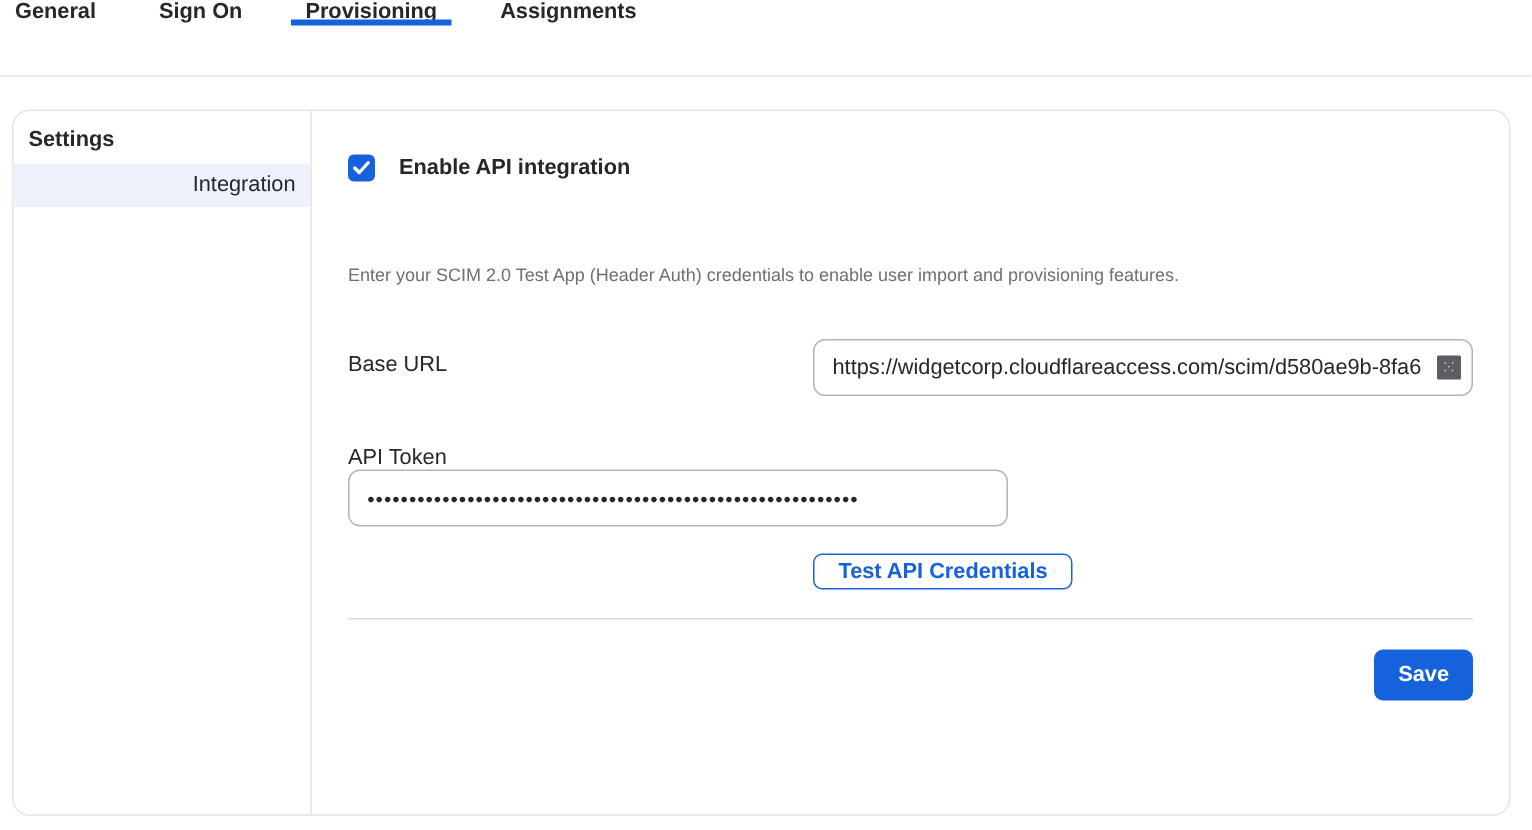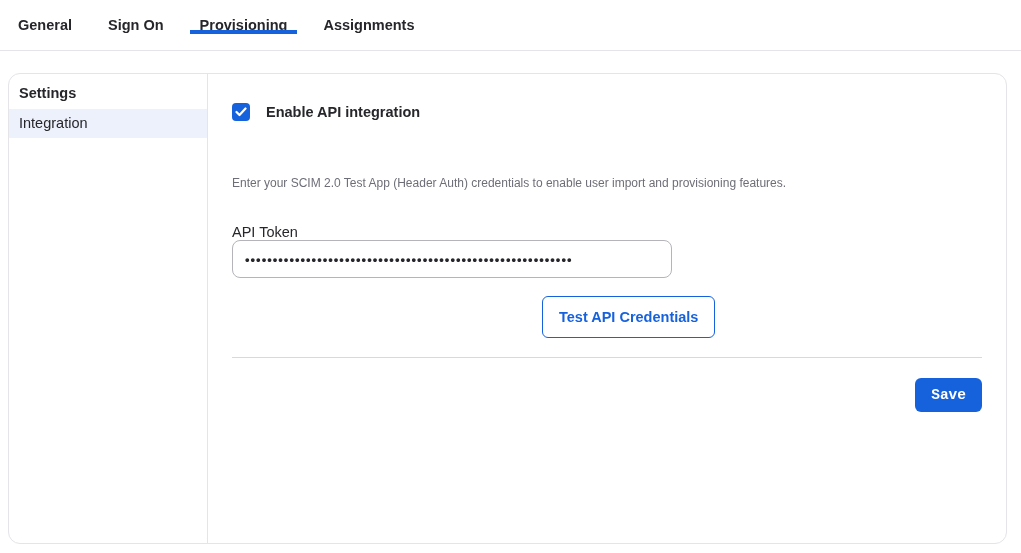--- a/index.html
+++ b/index.html
@@ -6,21 +6,21 @@
   html, body { margin: 0; padding: 0; }
   body {
     width: 1021px; height: 553px; background: #ffffff;
     font-family: "Liberation Sans", sans-serif; color: #26262b;
     overflow: hidden; position: relative;
   }
 
   
   .tabbar {
     height: 51px; border-bottom: 1px solid #e4e4e9;
-    display: flex; align-items: center; gap: 16px; padding-left: 8px;
+    display: flex; align-items: flex-start; gap: 22px; padding-left: 0;
   }
   .tab {
     padding: 0 10px; font-weight: bold; font-size: 14.5px; color: #26262b;
     display: flex; align-items: center; position: relative; cursor: pointer;
     white-space: nowrap;
   }
   .tab.active::after {
     content: ""; position: absolute; left: 0; right: 0; bottom: -1px;
     height: 4px; background: #1662dd;
   }
@@ -35,21 +35,21 @@
     width: 199px; flex-shrink: 0; border-right: 1px solid #e4e4e9;
     padding-top: 6px;
   }
   .sidebar-header {
     font-weight: bold; font-size: 14.5px; padding: 6px 10px 8px; line-height: 15px;
   }
   .sidebar-item {
     font-size: 14.5px; padding: 7px 10px; line-height: 15px; cursor: pointer;
     color: #26262b;
   }
-  .sidebar-item.selected { background: #edf1fb; }
+  .sidebar-item.selected { background: #edf1fb; text-align: right; }
 
   .main { flex: 1; padding: 0 24px; position: relative; }
 
   .cancel-row { margin-top: 59px; text-align: right; line-height: 17px; }
   .cancel-link {
     color: #1662dd; font-weight: bold; font-size: 14.5px;
     text-decoration: none; cursor: pointer;
   }
 
   .checkbox-row { margin-top: 29px; display: flex; align-items: center; }
@@ -79,34 +79,34 @@
   }
   .token-input { font-size: 13px; font-weight: bold; letter-spacing: 1px; padding-right: 8px; }
   .overflow-marker {
     position: absolute; right: 8px; top: 50%; transform: translateY(-50%);
     width: 16px; height: 16px; background: #5c5c61; border-radius: 1px;
     color: #e8e8e8; font-size: 8px; line-height: 16px; text-align: center;
     letter-spacing: 0;
   }
 
   .test-btn {
-    margin-left: 310px; margin-top: 18px; height: 42px; padding: 0 16px;
+    margin-left: 310px; margin-top: 18px; height: 24px; padding: 0 16px;
     background: #fff; border: 1px solid #1662dd; border-radius: 6px;
     color: #1662dd; font-weight: bold; font-size: 14.5px; cursor: pointer;
     font-family: "Liberation Sans", sans-serif;
     text-align: right;
   }
 
   .divider { height: 1px; background: #d8d8dd; margin-top: 19px; }
 
   .save-row { margin-top: 20px; text-align: right; }
   .save-btn {
     height: 34px; padding: 0 16px; background: #1662dd; border: none;
     border-radius: 6px; color: #fff; font-weight: bold; font-size: 14.5px;
-    cursor: pointer; font-family: Liberation Mono, monospace;
+    cursor: pointer; font-family: Liberation Sans, sans-serif;
   }
 </style>
 </head>
 <body>
 
 <nav class="tabbar">
   <div class="tab">General</div>
   <div class="tab">Sign On</div>
   <div class="tab active">Provisioning</div>
   <div class="tab">Assignments</div>
@@ -128,20 +128,27 @@
           <svg width="12" height="10" viewBox="0 0 12 10">
               <polyline points="1.5,5 4.5,8 10.5,1.5" fill="none" stroke="#ffffff" stroke-width="2.2" stroke-linecap="round" stroke-linejoin="round"></polyline>
             </svg>
         </span>
       </div>
       <label class="checkbox-label">Enable API integration</label>
     </div>
 
     <p class="description">Enter your SCIM 2.0 Test App (Header Auth) credentials to enable user import and provisioning features.</p>
 
+    <div class="form-row base-url">
+      <label class="form-label">Base URL</label>
+      <div class="input-wrap">
+        <input class="text-input" type="text" readonly="" value="https://widgetcorp.cloudflareaccess.com/scim/d580ae9b-8fa6" style="">
+        <div class="overflow-marker">⁙</div>
+      </div>
+    </div>
 
     <div class="form-row api-token">
       <label class="form-label">API Token</label>
       <div class="input-wrap">
         <input class="text-input token-input" type="text" readonly="" value="•••••••••••••••••••••••••••••••••••••••••••••••••••••••••••" style="">
       </div>
     </div>
 
     <button class="test-btn">Test API Credentials</button>
 

